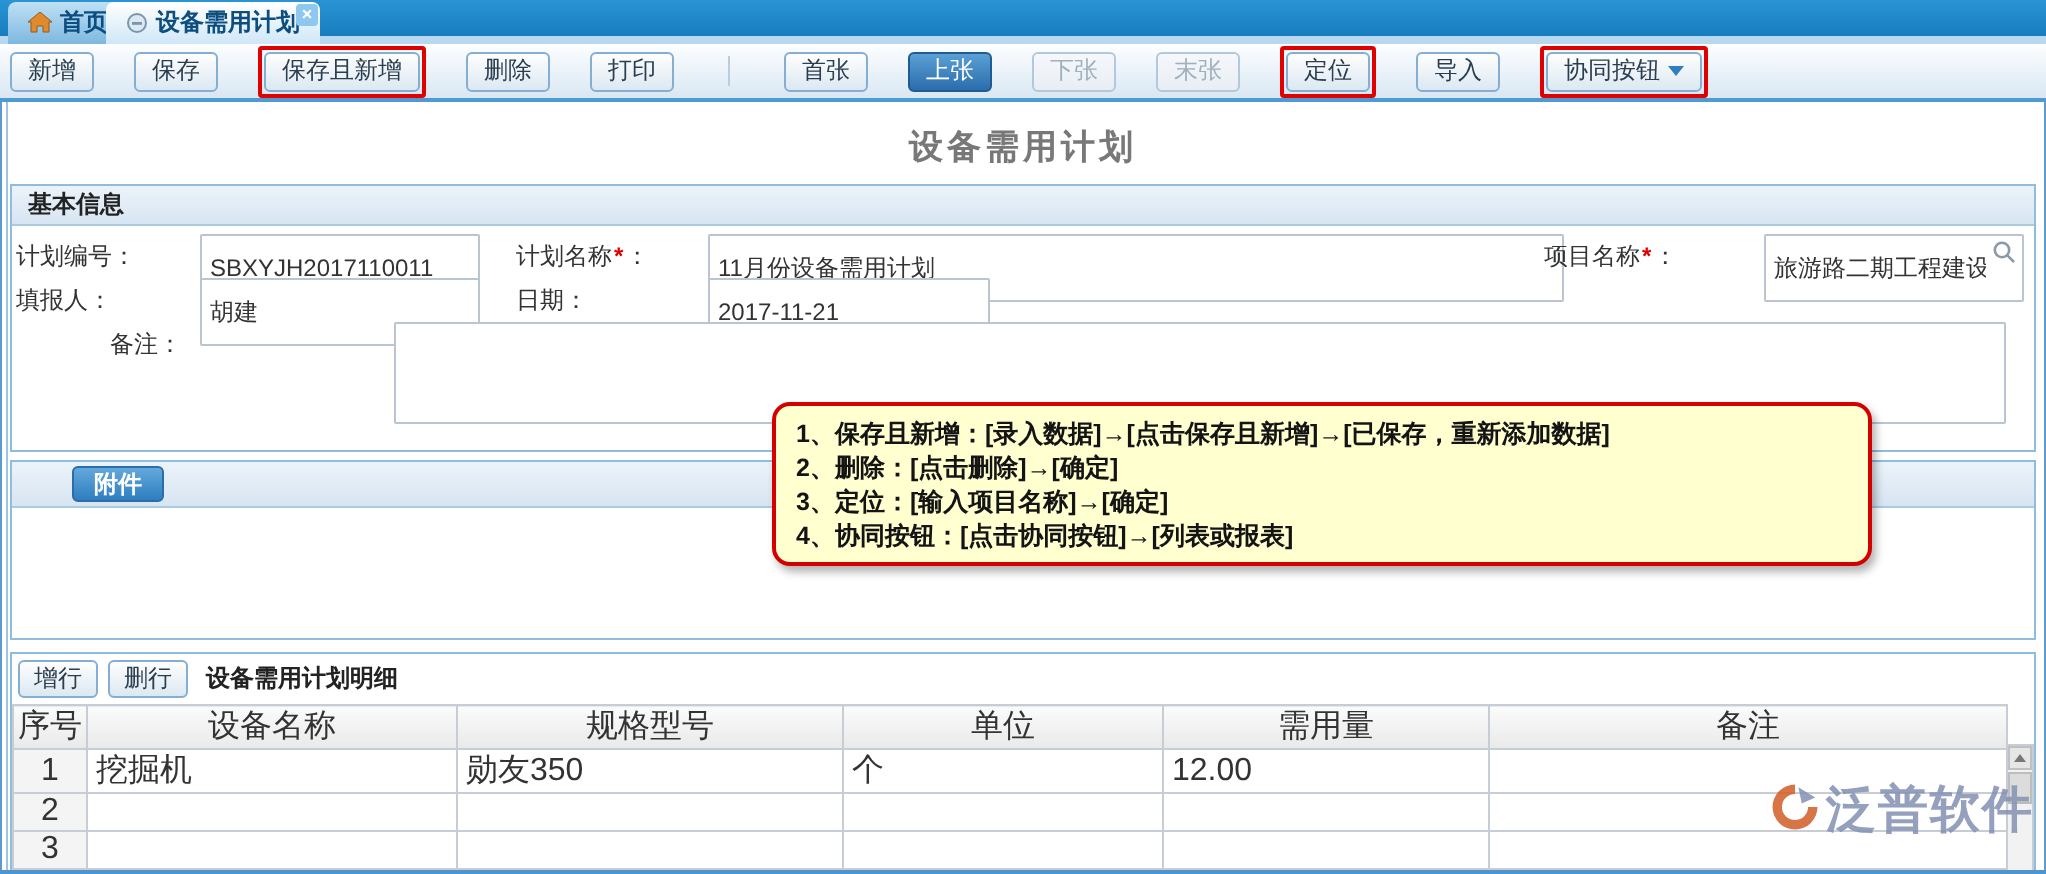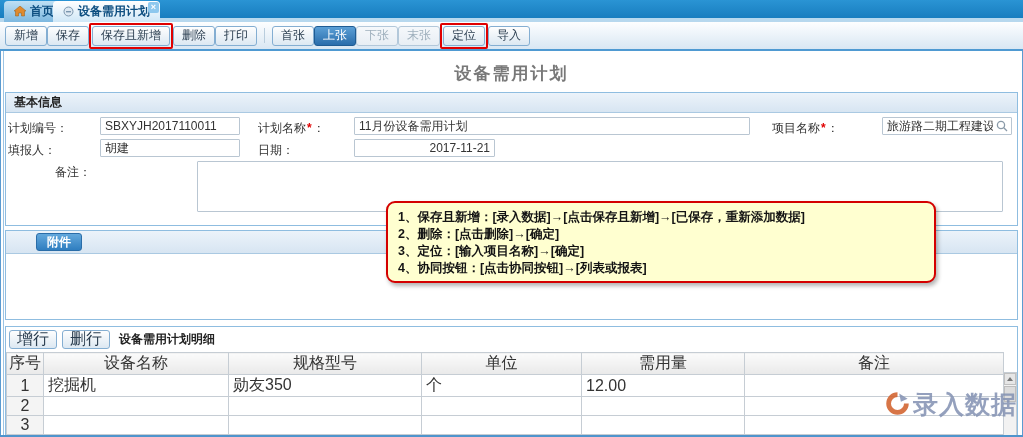--- a/index.html
+++ b/index.html
@@ -9,21 +9,21 @@
   
   .tabbar{position:absolute;left:0;top:0;right:0;height:22px;background:linear-gradient(#2a94d4,#1478ba)}
   .tabbar-strip{position:absolute;left:0;top:18px;right:0;height:4px;background:#b7d8ee}
   .tab{position:absolute;top:1px;height:21px;display:flex;align-items:center;gap:4px;padding:0 10px;border-radius:4px 4px 0 0;font-size:12px;font-weight:bold;color:#0d4e80;cursor:pointer}
   .tab.home{left:4px;background:linear-gradient(#bfe0f4,#7db8e0)}
   .tab.active{left:53px;background:linear-gradient(#ffffff,#cfe7f7)}
   .tab-close{position:absolute;right:1px;top:1px;width:11px;height:11px;line-height:11px;text-align:center;font-size:9px;font-weight:bold;color:#fff;background:#8ec8ee;border-radius:2px;cursor:pointer}
   .tab-ico{display:flex;align-items:center}
 
   
-  .toolbar{position:absolute;left:0;top:22px;right:0;height:29px;background:linear-gradient(#fdfeff,#d9e7f3);border-bottom:2px solid #4f9ad2;display:flex;align-items:center;padding:0 5px;gap:0}
+  .toolbar{position:absolute;left:0;top:22px;right:0;height:29px;background:linear-gradient(#fdfeff,#d9e7f3);border-bottom:2px solid #4f9ad2;display:flex;align-items:center;padding:0 5px;gap:20px}
   .tbtn{height:20px;padding:0 8px;border:1px solid #84aed2;border-radius:3px;background:linear-gradient(#fefefe,#dce8f2);font-size:12px;color:#2b3e50;display:flex;align-items:center;gap:4px;cursor:pointer;white-space:nowrap}
   .tbtn.pressed{background:linear-gradient(#5b9fd6,#2a6dab);color:#fff;border-color:#1f5c94}
   .tbtn.disabled{color:#9fb0bd;border-color:#b3c8da;background:linear-gradient(#f5f8fb,#e8eef4);cursor:default}
   .redbox{border:2px solid #e00000;padding:1px;display:flex;border-radius:2px}
   .tb-sep{width:1px;height:15px;background:#b9cddd;margin:0 7px}
   .drop-arrow{width:0;height:0;border-left:4px solid transparent;border-right:4px solid transparent;border-top:5px solid #2f7ec0}
 
   
   .content{position:absolute;left:0;top:51px;right:0;bottom:0;background:#fff;border-left:1px solid #5b9bd0;border-right:1px solid #5b9bd0}
   .left-line{position:absolute;left:3px;top:51px;bottom:0;width:1px;background:#9cc4e4;z-index:5}
@@ -35,32 +35,32 @@
   .section-head{background:linear-gradient(#ecf3fa,#d7e5f2);border-bottom:1px solid #aac9e2;display:flex;align-items:center;padding:0 8px;font-weight:bold;color:#222}
   #sec-basic{left:5px;top:92px;width:1013px;height:134px}
   #sec-basic .section-head{height:20px}
   #sec-attach{left:5px;top:230px;width:1013px;height:90px}
   #sec-attach .section-head{height:23px}
   .attach-btn{height:18px;padding:0 10px;border:1px solid #2a6da8;border-radius:3px;background:linear-gradient(#63a8dc,#2f7ec0);color:#fff;font-weight:bold;font-size:12px;display:flex;align-items:center;cursor:pointer;margin-left:22px}
 
   
   .fld-label{position:absolute;text-align:left;line-height:18px;color:#333;white-space:nowrap}
   .star{color:#e00000;margin:0 1px;font-weight:bold}
-  .fld-input{position:absolute;height:18px;border:1px solid #b9c6d2;background:#fff;font-size:12px;color:#333;padding:0 4px;border-radius:1px}
+  .fld-input{position:absolute;height:18px;border:1px solid #b9c6d2;background:#fff;font-size:12px;color:#333;padding:16px 4px;border-radius:1px}
   textarea.fld-input{height:51px;resize:none;line-height:15px;padding:2px 4px}
   .search-ico{position:absolute;z-index:3;cursor:pointer}
 
   
   .callout{position:absolute;left:386px;top:201px;width:550px;height:82px;background:#ffffd0;border:2px solid #d40000;border-radius:9px;box-shadow:2px 3px 4px rgba(0,0,0,.3);padding:6px 10px;z-index:8}
   .callout div{font-weight:bold;color:#141414;font-size:12.5px;line-height:17px;white-space:nowrap}
 
   
   #sec-detail{left:5px;top:326px;width:1013px;height:120px;border-bottom:none}
   .grid-toolbar{height:25px;display:flex;align-items:center;gap:5px;padding:0 3px;background:#fff}
-  .gbtn{height:19px;padding:0 7px;border:1px solid #84aed2;border-radius:3px;background:linear-gradient(#fefefe,#dce8f2);font-size:16px;color:#2b3e50;display:flex;align-items:center;cursor:pointer}
+  .gbtn{height:19px;padding:0 7px;border:1px solid #84aed2;border-radius:3px;background:linear-gradient(#fefefe,#dce8f2);font-size:12px;color:#2b3e50;display:flex;align-items:center;cursor:pointer}
   .grid-title{font-weight:bold;color:#222;margin-left:4px}
   table.grid{border-collapse:collapse;table-layout:fixed;width:997px;margin-left:0}
   table.grid th,table.grid td{border:1px solid #c6cdd4;height:19px;font-size:16px;overflow:hidden;white-space:nowrap}
   table.grid th{background:linear-gradient(#fbfbfb,#e9e9e9);font-weight:normal;color:#333;text-align:center}
   table.grid td{color:#333;padding:0 4px;text-align:left;background:#fff}
   table.grid td.c-no{text-align:center;background:#f4f4f4}
   table.grid td.c-qty{text-align:left}
 
   
   .vscroll{position:absolute;left:997px;top:45px;width:14px;height:80px;background:#f2f2f2;border:1px solid #c6cdd4}
@@ -112,53 +112,59 @@
     <div class="tbtn">打印</div>
     <div class="tb-sep"></div>
     <div class="tbtn">首张</div>
     <div class="tbtn pressed">上张</div>
     <div class="tbtn disabled">下张</div>
     <div class="tbtn disabled">末张</div>
     <span class="redbox">
       <span class="tbtn">定位</span>
     </span>
     <div class="tbtn">导入</div>
+    <span class="redbox">
+      <span class="tbtn">
+        <span>协同按钮</span>
+        <span class="drop-arrow"></span>
+      </span>
+    </span>
   </div>
 
   <div class="content"></div>
   <div class="left-line"></div>
 
   <div class="page-title">设备需用计划</div>
 
   <div class="section" id="sec-basic">
     <div class="section-head">
       <span>基本信息</span>
     </div>
   </div>
 
   <span class="fld-label" style="left:8px;top:119px;width:88px">计划编号：</span>
   <input class="fld-input" style="left: 100px; top: 117px; width: 140px;" value="SBXYJH2017110011">
 
   <span class="fld-label" style="left:258px;top:119px;width:92px"><span>计划名称</span><span class="star">*</span><span>：</span></span>
-  <input class="fld-input" style="left: 354px; top: 117px; width: 396px;" value="11月份设备需用计划">
+  <input class="fld-input" style="left: 354px; top: 117px; width: 428px;" value="11月份设备需用计划">
 
   <span class="fld-label" style="left:772px;top:119px;width:106px"><span>项目名称</span><span class="star">*</span><span>：</span></span>
   <input class="fld-input" style="left: 882px; top: 117px; width: 130px; padding-right: 18px;" value="旅游路二期工程建设项目">
   <span class="search-ico" style="left:996px;top:120px">
     <svg width="12" height="12" viewBox="0 0 12 12">
         <circle cx="5" cy="5" r="3.6" fill="none" stroke="#8a9aa8" stroke-width="1.3"></circle>
         <line x1="7.8" y1="7.8" x2="11" y2="11" stroke="#8a9aa8" stroke-width="1.3"></line>
       </svg>
   </span>
 
   <span class="fld-label" style="left:8px;top:141px;width:88px">填报人：</span>
   <input class="fld-input" style="left: 100px; top: 139px; width: 140px;" value="胡建">
 
   <span class="fld-label" style="left:258px;top:141px;width:92px">日期：</span>
-  <input class="fld-input" style="left: 354px; top: 139px; width: 141px; text-align: right;" value="2017-11-21">
+  <input class="fld-input" style="left: 354px; top: 139px; width: 141px;" value="2017-11-21">
 
   <span class="fld-label" style="left:55px;top:163px;width:88px">备注：</span>
   <textarea class="fld-input" style="left: 197px; top: 161px; width: 806px;"></textarea>
 
   <div class="section" id="sec-attach">
     <div class="section-head">
       <span class="attach-btn">附件</span>
     </div>
   </div>
 
@@ -237,18 +243,18 @@
   </div>
 
   <div class="watermark">
     <div class="wm-row">
       <span>
         <svg width="27" height="27" viewBox="0 0 24 24">
             <path d="M12 2a10 10 0 1 0 10 10h-4.2a5.8 5.8 0 1 1-5.8-5.8z" fill="#d2622e"></path>
             <path d="M13.5 3.2l7.5 4.6-6 2.6z" fill="#8694b4"></path>
           </svg>
       </span>
-      <span class="wm-brand">录入数据</span>
+      <span class="wm-brand">泛普软件</span>
     </div>
   </div>
 
   <div class="bottom-line"></div>
 </div>
 
 </body></html>

